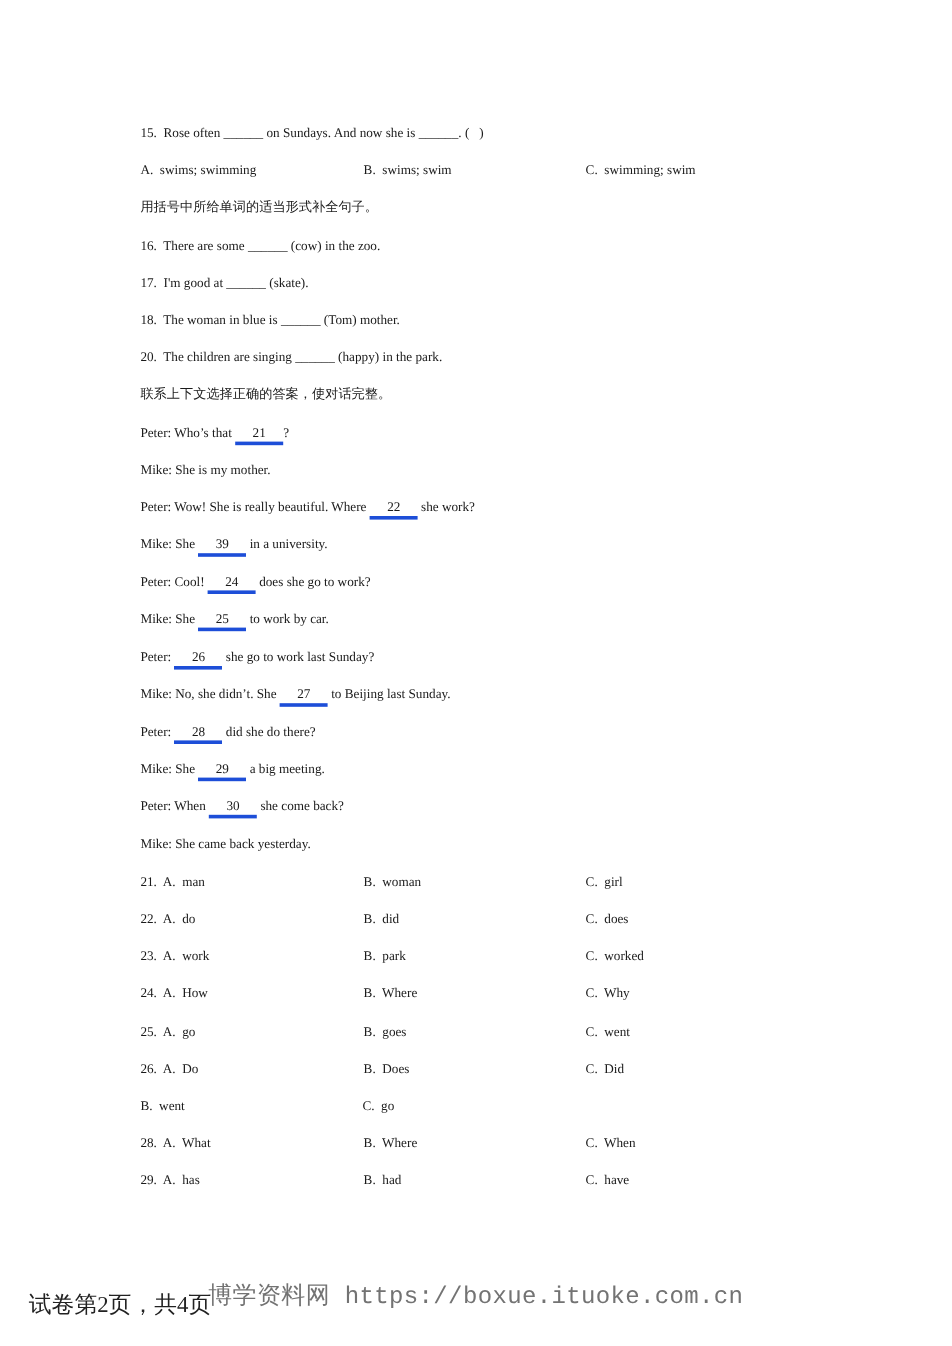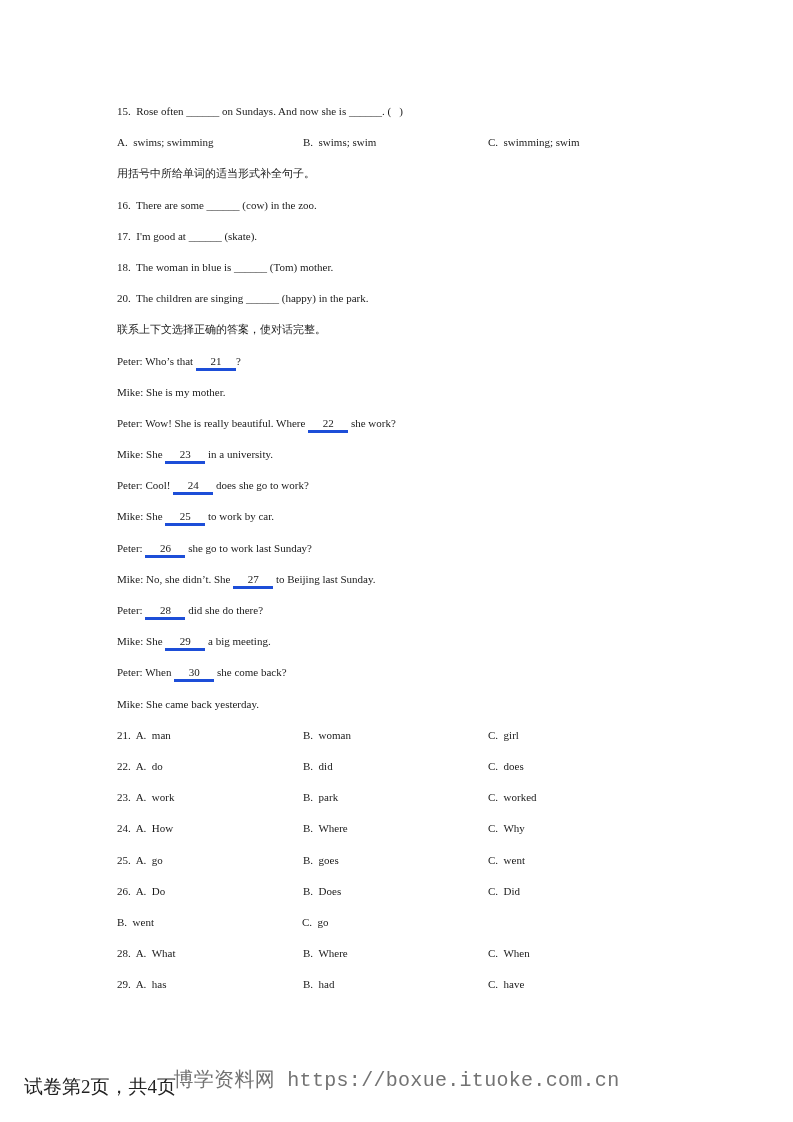--- a/index.html
+++ b/index.html
@@ -70,21 +70,21 @@
     <p class="line">16.  There are some ______ (cow) in the zoo.</p>
     <p class="line">17.  I'm good at ______ (skate).</p>
     <p class="line">18.  The woman in blue is ______ (Tom) mother.</p>
     <p class="line">20.  The children are singing ______ (happy) in the park.</p>
 
     <p class="line">联系上下文选择正确的答案，使对话完整。</p>
 
     <p class="line"><span>Peter: Who’s that </span><span class="blank">21</span><span>?</span></p>
     <p class="line"><span>Mike: She is my mother.</span></p>
     <p class="line"><span>Peter: Wow! She is really beautiful. Where </span><span class="blank">22</span><span> she work?</span></p>
-    <p class="line"><span>Mike: She </span><span class="blank">23</span><span> in a university.</span></p>
+    <p class="line"><span>Mike: She </span><span class="blank">39</span><span> in a university.</span></p>
     <p class="line"><span>Peter: Cool! </span><span class="blank">24</span><span> does she go to work?</span></p>
     <p class="line"><span>Mike: She </span><span class="blank">25</span><span> to work by car.</span></p>
     <p class="line"><span>Peter: </span><span class="blank">26</span><span> she go to work last Sunday?</span></p>
     <p class="line"><span>Mike: No, she didn’t. She </span><span class="blank">27</span><span> to Beijing last Sunday.</span></p>
     <p class="line"><span>Peter: </span><span class="blank">28</span><span> did she do there?</span></p>
     <p class="line"><span>Mike: She </span><span class="blank">29</span><span> a big meeting.</span></p>
     <p class="line"><span>Peter: When </span><span class="blank">30</span><span> she come back?</span></p>
     <p class="line"><span>Mike: She came back yesterday.</span></p>
 
     <p class="line opts"><span class="c1">21.  A.  man</span><span class="c2">B.  woman</span><span class="c3">C.  girl</span></p>

